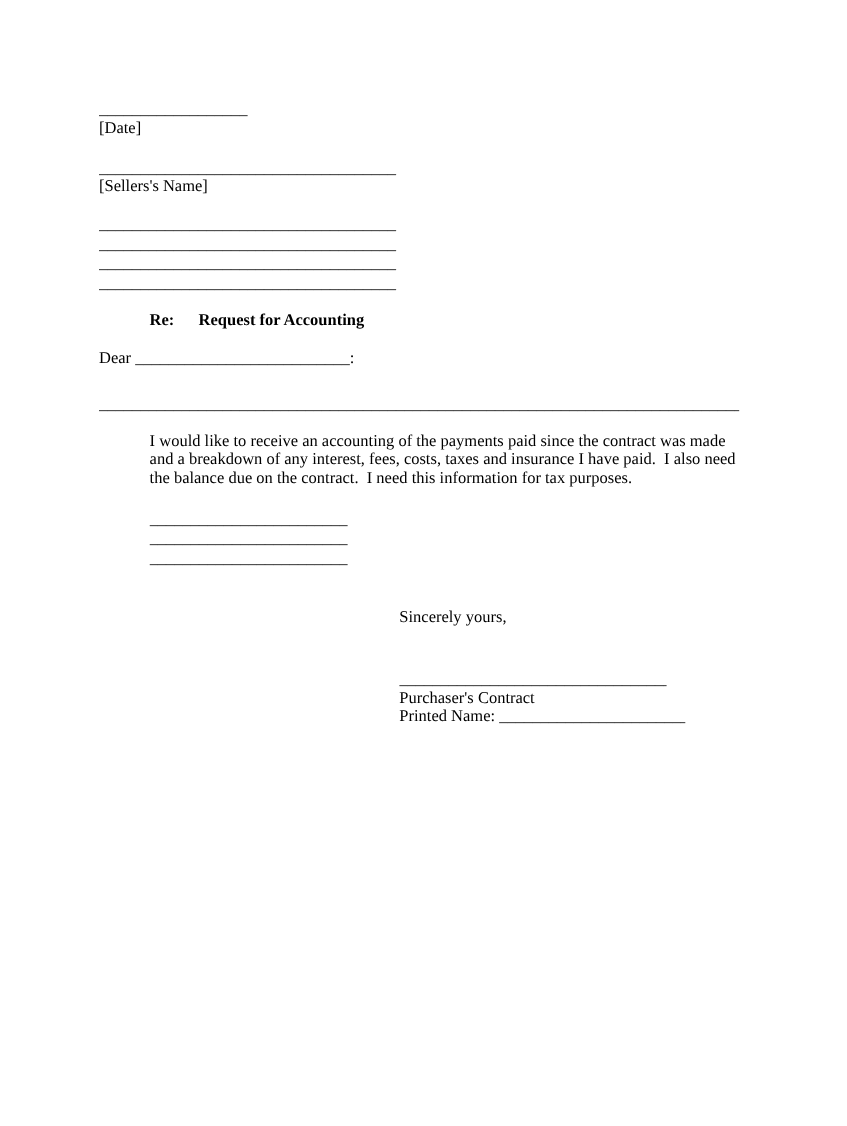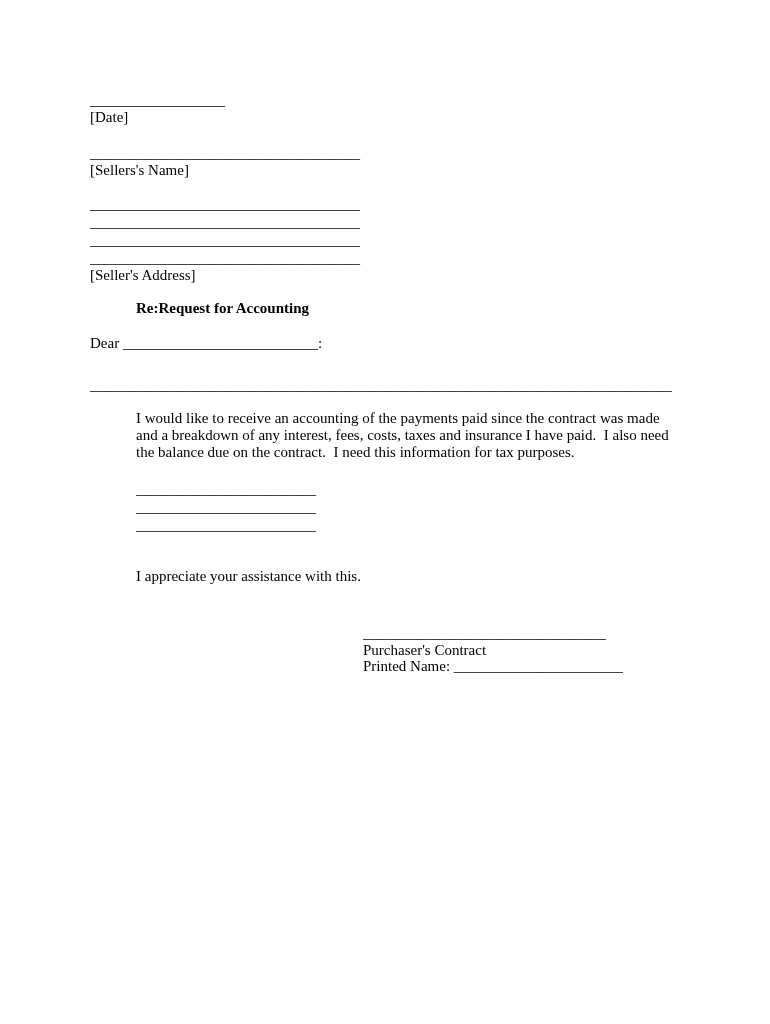--- a/index.html
+++ b/index.html
@@ -22,21 +22,21 @@
     overflow: hidden;
   }
   .label-line { margin-top: 0px; }
   .addr-group { margin-top: 16px; }
   .addr-group .blank-line { line-height: 18px; }
   .re-line {
     margin-top: 16px;
     padding-left: 46px;
     font-weight: bold;
   }
-  .re-prefix { display: inline-block; }
+  .re-prefix { display: inline-block; margin-right: 22px; }
   .salutation { margin-top: 18px; }
   .para-l1 { margin-top: 16px; padding-left: 46px; white-space: pre-wrap; }
   .para-l2 { white-space: pre-wrap; }
   .full-rule {
     margin-top: 25px;
     width: 100%;
   }
   .indented { padding-left: 46px; }
   .mail-lines { margin-top: 19px; padding-left: 46px; }
   .mail-lines .blank-line { line-height: 18px; font-style: italic; }
@@ -56,41 +56,40 @@
 
   <div class="blank-line" style="width:275px; margin-top:19px">____________________________________</div>
   <div class="label-line">[Sellers's Name]</div>
 
   <div class="addr-group">
     <div class="blank-line" style="width:275px">____________________________________</div>
     <div class="blank-line" style="width:275px">____________________________________</div>
     <div class="blank-line" style="width:275px">____________________________________</div>
     <div class="blank-line" style="width:275px">____________________________________</div>
   </div>
-  <div class="label-line">[Seller's Address]</div>
 
   <div class="re-line">
     <span class="re-prefix">Re:</span><span>Request for Accounting</span>
   </div>
 
   <div class="salutation">Dear __________________________:</div>
 
 
   <div class="blank-line full-rule">_____________________________________________________________________________________</div>
 
   <div class="para-l1">I would like to receive an accounting of the payments paid since the contract was made and a breakdown of any interest, fees, costs, taxes and insurance I have paid.  I also need the balance due on the contract.  I need this information for tax purposes.</div>
 
 
   <div class="mail-lines">
     <div class="blank-line" style="width:182px">________________________</div>
     <div class="blank-line" style="width:182px">________________________</div>
     <div class="blank-line" style="width:182px">________________________</div>
   </div>
 
-  <div class="appreciation">I appreciate your assistance with this.</div>
 
   <div class="closing-block">
+    <div>Sincerely yours,</div>
     <div class="blank-line sig-line" style="width:243px">____________________________________</div>
     <div class="sig-label">Purchaser's Contract</div>
     <div class="printed-name blank-line" style="width:260px">Printed Name: ___________________________</div>
   </div>
 
 </div>
 
 </body></html>

